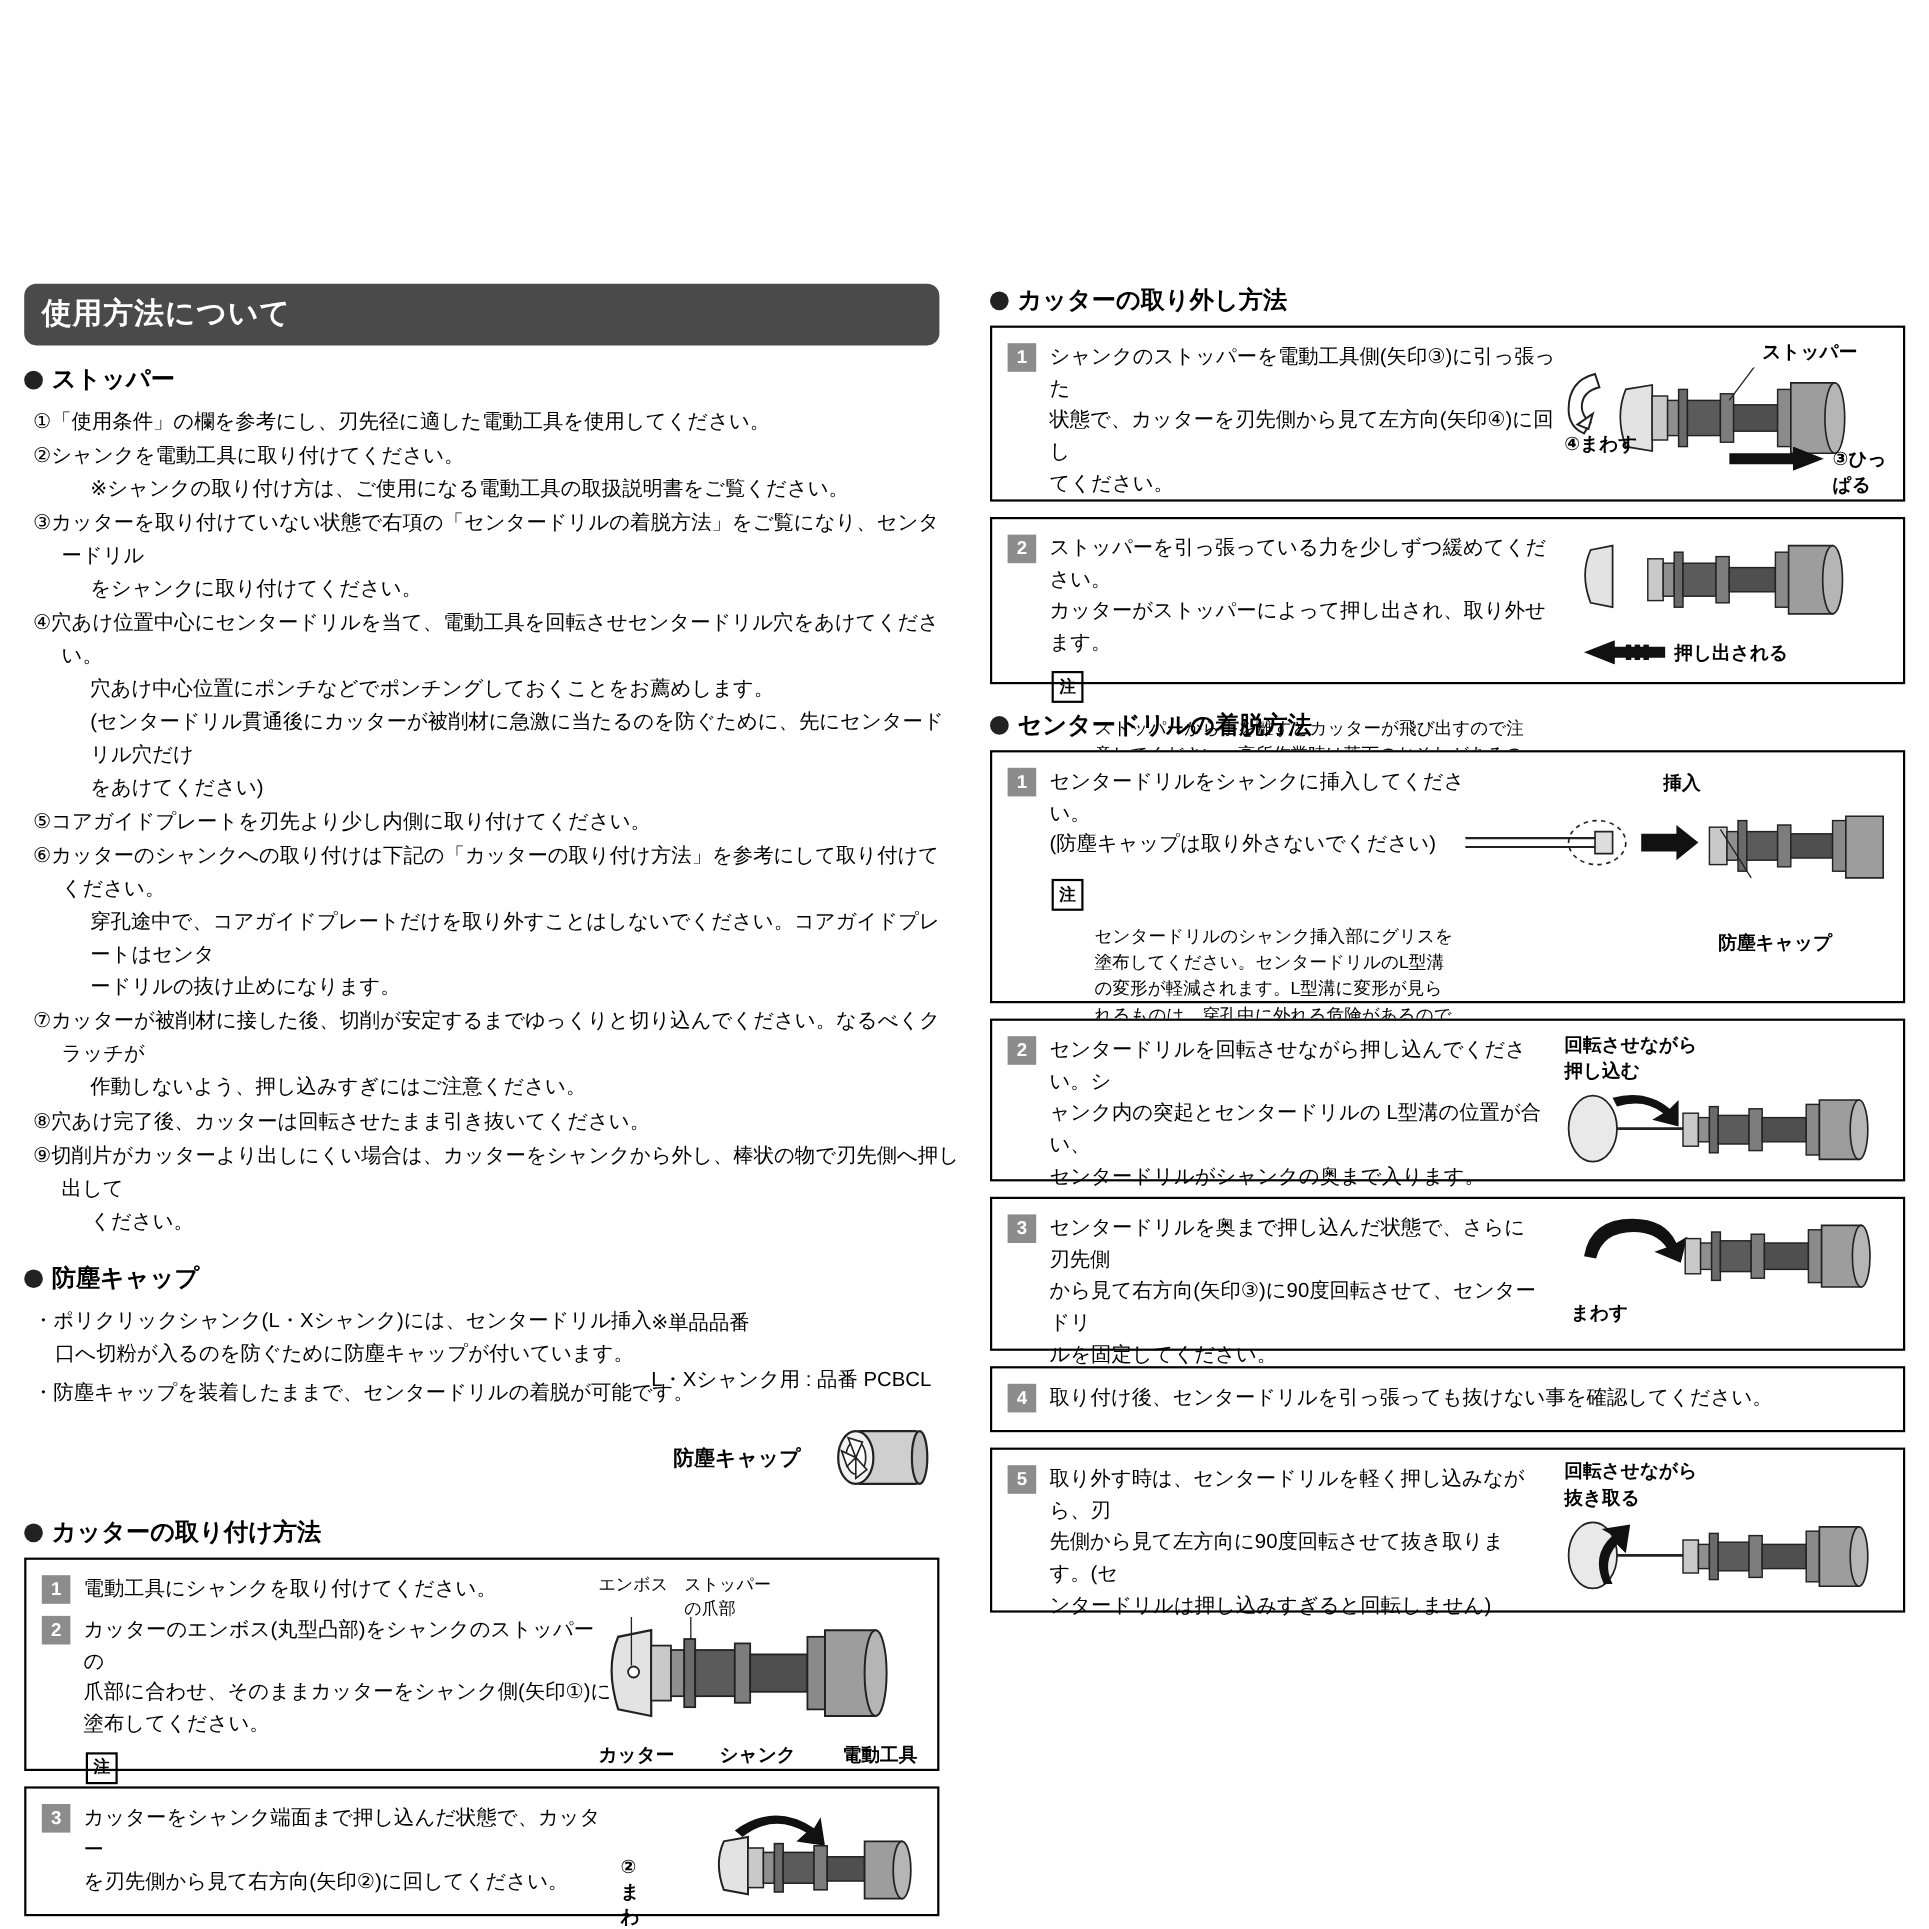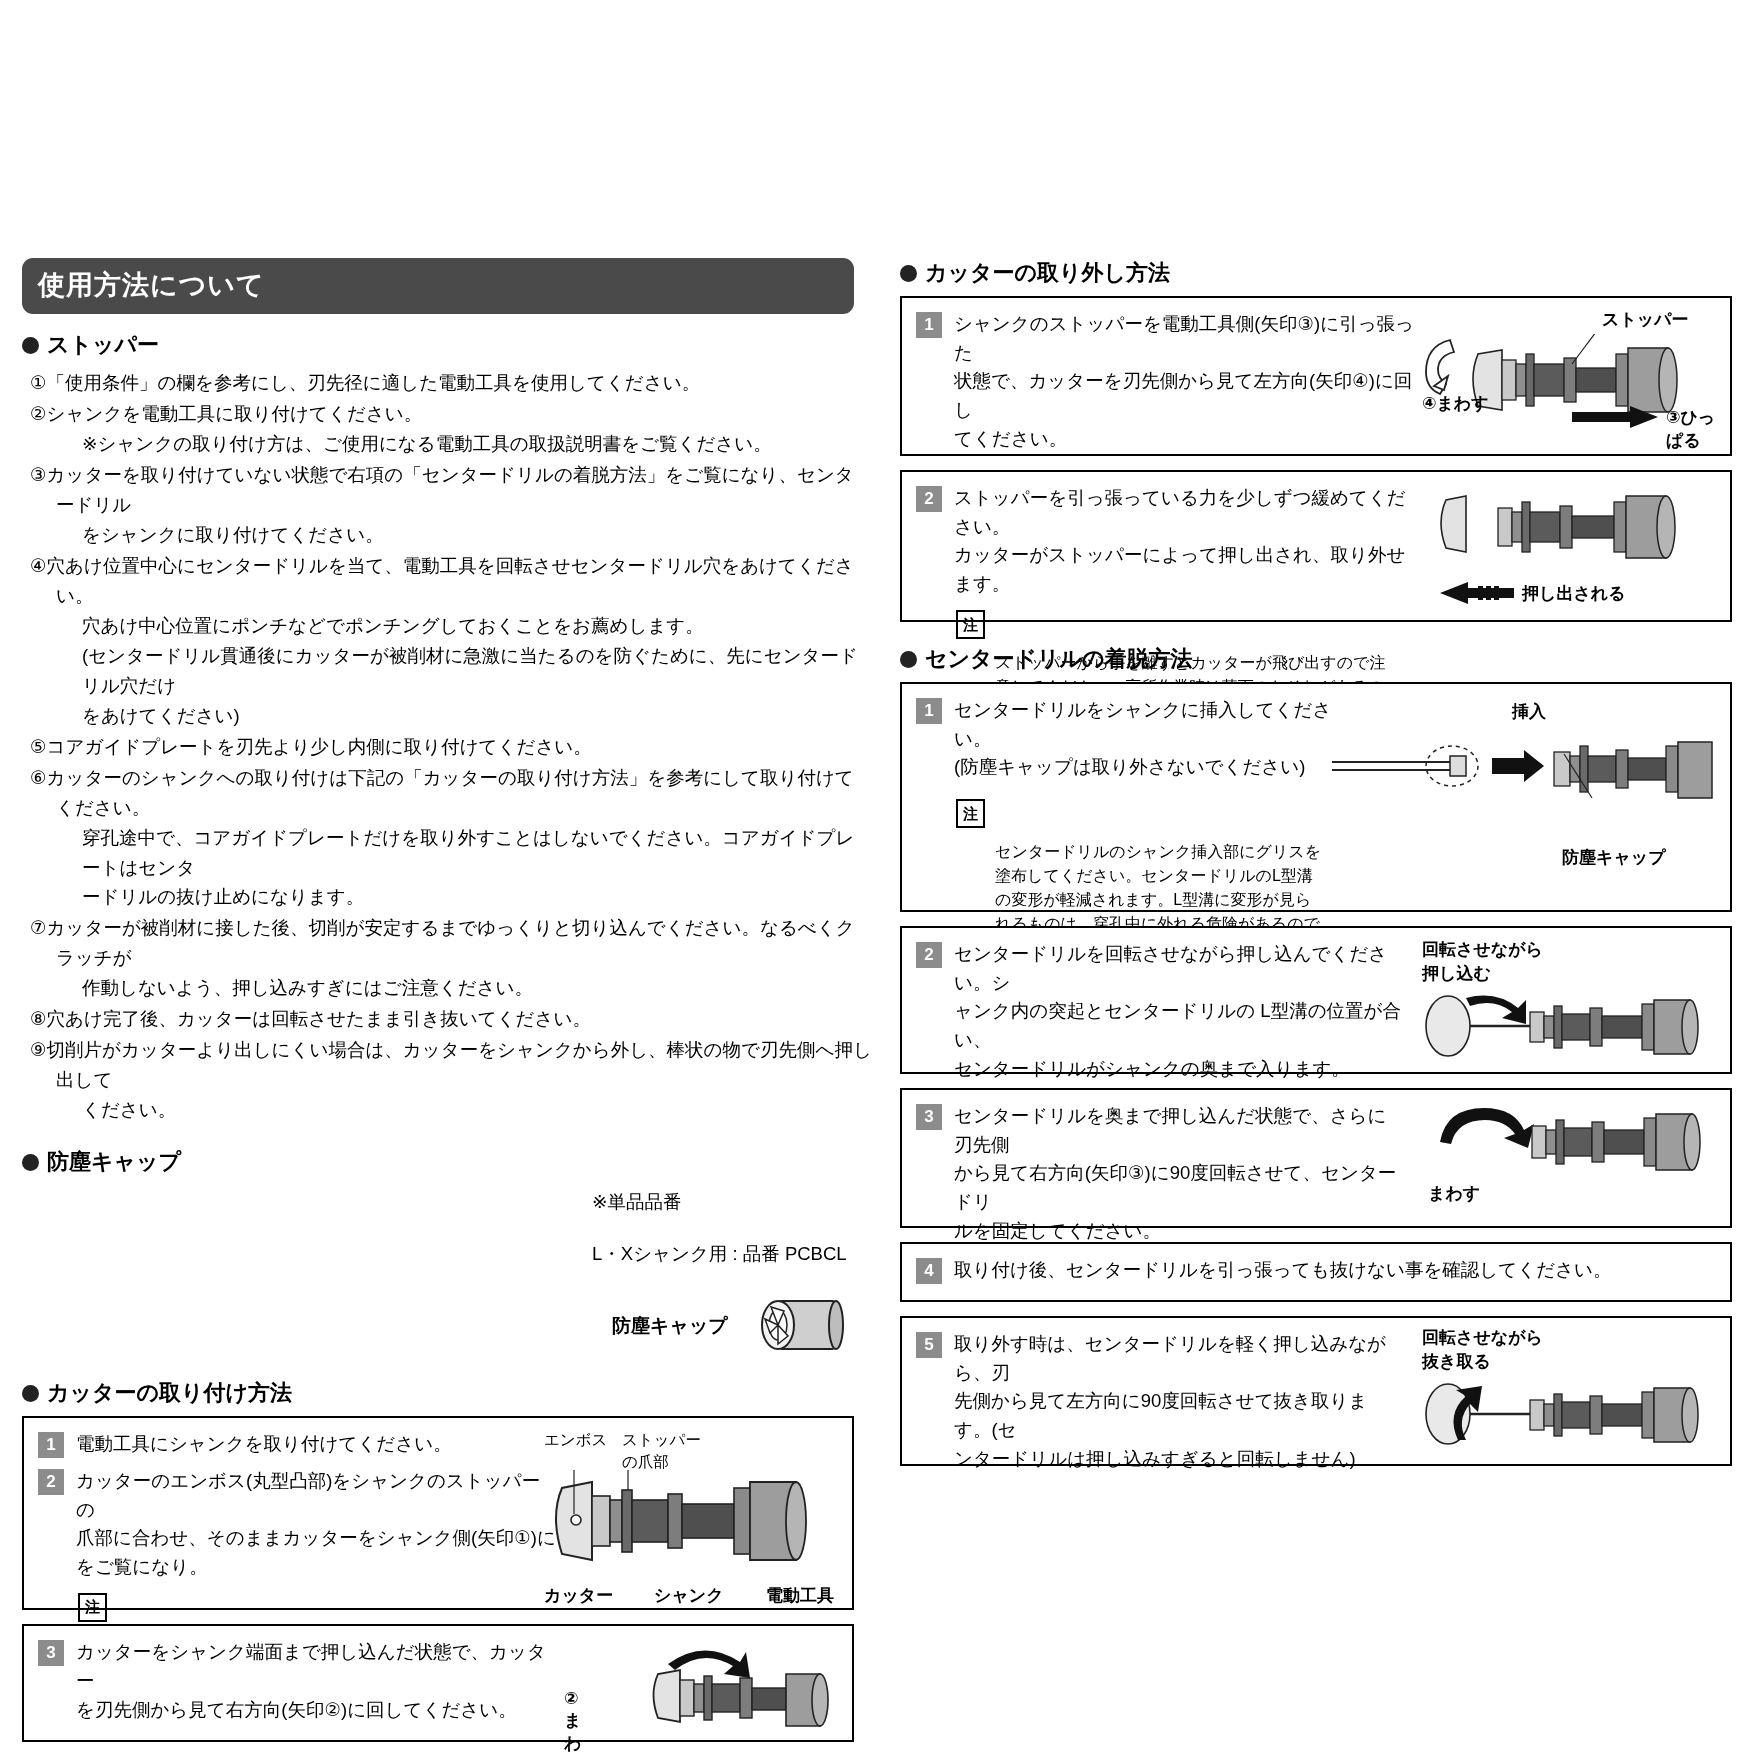--- a/index.html
+++ b/index.html
@@ -210,20 +210,25 @@
       <li><span>⑨切削片がカッターより出しにくい場合は、カッターをシャンクから外し、棒状の物で刃先側へ押し出して</span>
         <span class="cont indent1">ください。</span></li>
     </ul>
 
     <div class="dot-heading spaced">
       <span class="bullet"></span>
       <span>防塵キャップ</span>
     </div>
 
     <div class="dust-wrap" style="height:175px;">
+      <ul class="bullet-list">
+        <li><span>・ポリクリックシャンク(L・Xシャンク)には、センタードリル挿入</span>
+          <span class="cont">口へ切粉が入るのを防ぐために防塵キャップが付いています。</span></li>
+        <li style="margin-top:6px;"><span>・防塵キャップを装着したままで、センタードリルの着脱が可能です。</span></li>
+      </ul>
       <div class="dust-right">
         <div>※単品品番</div>
         <div style="margin-top:22px;">L・Xシャンク用 : 品番 PCBCL</div>
       </div>
       <div class="dust-cap-figure">
         <span class="dust-cap-label">防塵キャップ</span>
         <svg width="110" height="62" viewBox="0 0 110 62">
           <rect x="40" y="6" width="58" height="48" rx="4" fill="#cfcfcf" stroke="#222" stroke-width="2"></rect>
           <ellipse cx="40" cy="30" rx="16" ry="24" fill="#f2f2f2" stroke="#222" stroke-width="2"></ellipse>
           <ellipse cx="40" cy="30" rx="9" ry="15" fill="#fff" stroke="#222" stroke-width="1.5"></ellipse>
@@ -245,21 +250,21 @@
         <div class="step-num">1</div>
         <div class="step-text">
           <div>電動工具にシャンクを取り付けてください。</div>
         </div>
       </div>
       <div class="step" style="padding-top:4px;">
         <div class="step-num">2</div>
         <div class="step-text" style="width:480px;">
           <div>カッターのエンボス(丸型凸部)をシャンクのストッパーの</div>
           <div>爪部に合わせ、そのままカッターをシャンク側(矢印①)に</div>
-          <div>をご覧になり。</div>
+          <div>塗布してください。</div>
           <div class="note">
             <div class="note-badge">注</div>
             <div class="note-text">
               <div>カッターとシャンクに付着している切り粉やごみ等の</div>
               <div>異物は取り除いてください。</div>
             </div>
           </div>
         </div>
       </div>
 

